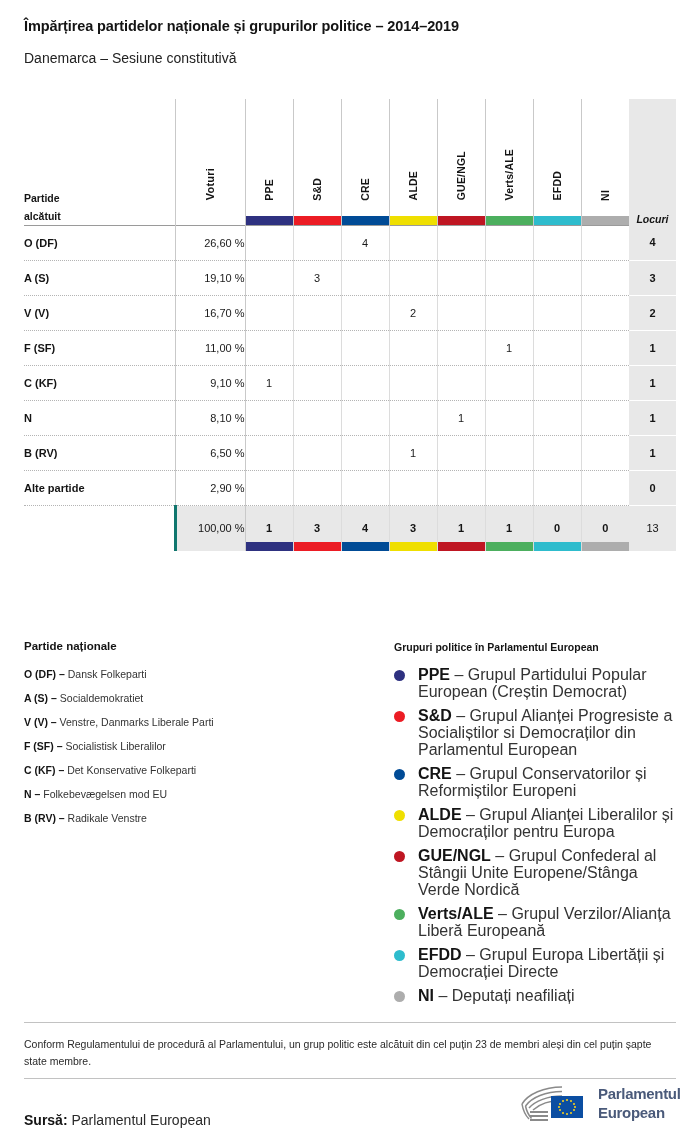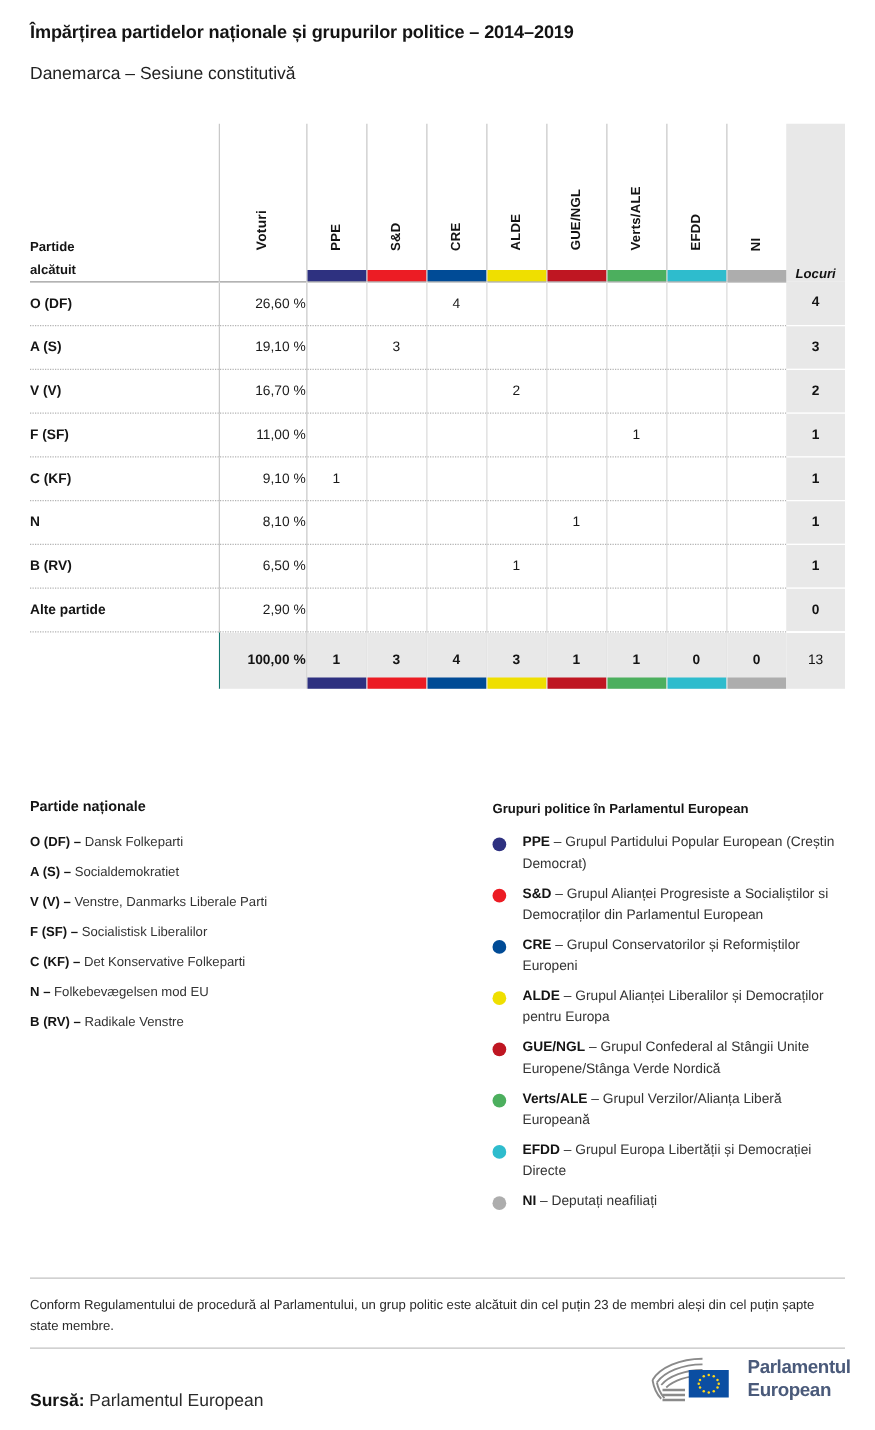--- a/index.html
+++ b/index.html
@@ -91,22 +91,22 @@
   }
   tr.drow:first-of-type td.party,
   tr.drow:first-of-type td.votes,
   tr.drow:first-of-type td.grp { border-top: 1px solid #9a9a9a; }
 
   
   tr.trow td { height: 46px; font-size: 11px; position: relative; }
   td.t-party { background: #fff; border: none; }
   td.t-votes {
     background: #e8e8e8; text-align: right; padding-right: 14px;
-    font-weight: bold; font-size: 11px; color: #141414;
-    border-left: 1px solid #0f766e;
+    font-weight: normal; font-size: 11px; color: #141414;
+    border-left: 3px solid #0f766e;
   }
   td.t-grp {
     background: #e8e8e8; text-align: center; font-weight: bold;
     font-size: 11px; color: #141414; border-left: 1px solid #dcdcdc;
     vertical-align: middle; padding-bottom: 9px;
   }
   td.t-grp.first-grp { border-left: 1px solid #c9c9c9; }
   td.t-seats {
     background: #e8e8e8; text-align: center; font-weight: normal;
     font-size: 11px; color: #141414;
@@ -120,21 +120,21 @@
     font-size: 11.5px; font-weight: bold; color: #141414; margin-bottom: 14px;
   }
   .leg-title.small { font-size: 10.5px; margin-bottom: 13px; }
   .leg-row {
     font-size: 10.5px; line-height: 17px; color: #333; margin-bottom: 7px;
   }
   .leg-row b { color: #141414; }
   .leg-row .dash { color: #141414; font-weight: bold; }
   .grp-row {
     position: relative; padding-left: 24px; margin-bottom: 7px;
-    font-size: 11px; line-height: 17px; color: #333;
+    font-size: 16px; line-height: 17px; color: #333;
   }
   .grp-row b { color: #141414; }
   .dot {
     position: absolute; left: 0; top: 4px;
     width: 11px; height: 11px; border-radius: 50%;
   }
 
   
   .rule { position: absolute; background: #c2c2c2; height: 1px; }
   .note {

